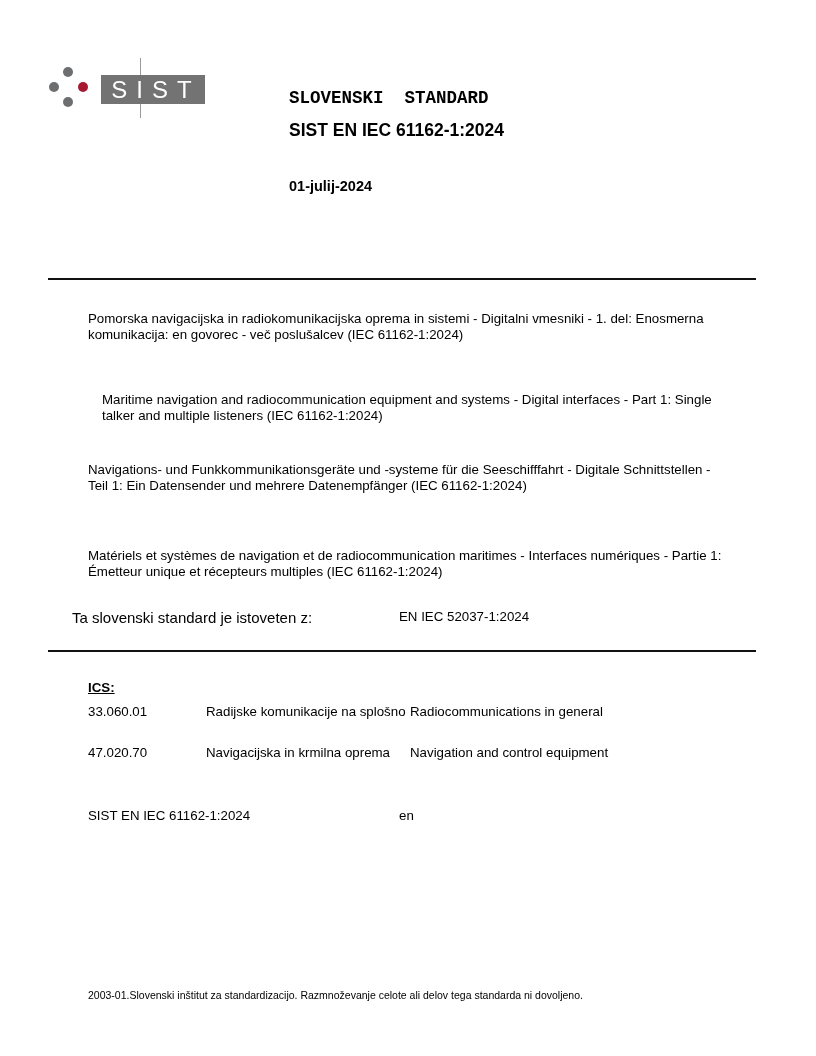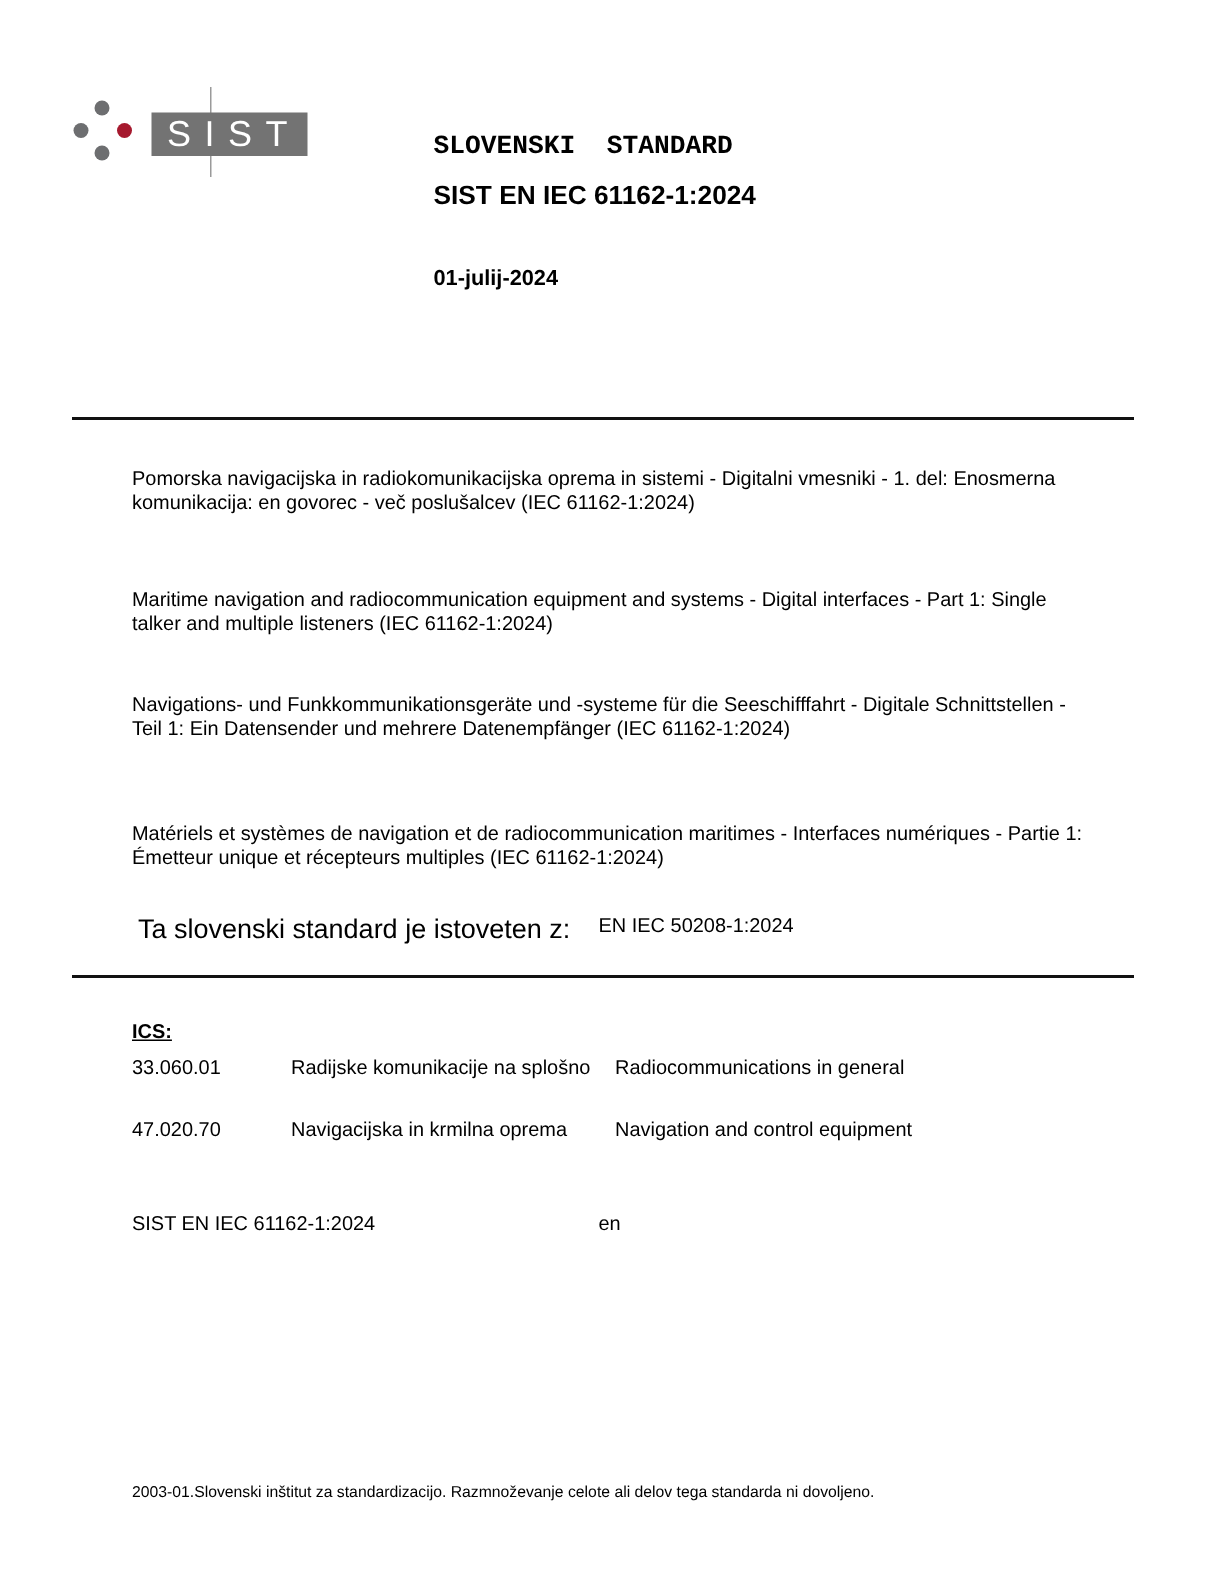--- a/index.html
+++ b/index.html
@@ -9,21 +9,21 @@
   .logo-box { position: absolute; left: 101px; top: 75px; width: 104px; height: 29px; background: #737373; color: #fff; font-family: "Liberation Sans", sans-serif; font-size: 24px; letter-spacing: 9px; line-height: 29px; text-align: center; padding-left: 6px; box-sizing: border-box; }
   .logo-vline { position: absolute; left: 140px; top: 58px; width: 1px; height: 60px; background: #9a9a9a; }
   .hdr { position: absolute; left: 289px; font-weight: bold; font-size: 17.5px; line-height: 22px; white-space: pre; }
   .date { position: absolute; left: 289px; top: 163px; font-weight: bold; font-size: 14.5px; margin-top: 15px; }
   .rule { position: absolute; left: 48px; width: 708px; height: 2px; background: #111; }
   .para { position: absolute; left: 88px; width: 640px; font-size: 13.3px; line-height: 16px; }
   .bold { font-weight: normal; }
   .ics-label { position: absolute; left: 88px; top: 680px; font-size: 13.3px; font-weight: bold; text-decoration: underline; }
   .ics-row { position: absolute; left: 88px; font-size: 13.3px; line-height: 16px; }
   .ics-code { position: absolute; left: 0; width: 100px; }
-  .ics-sl { position: absolute; left: 106px; width: 200px; }
+  .ics-sl { position: absolute; left: 118px; width: 200px; }
   .ics-en { position: absolute; left: 322px; width: 200px; }
   .footer { position: absolute; left: 88px; top: 989px; font-size: 10.5px; }
 </style>
 </head>
 <body>
 
 <div>
   <div class="dot" style="left:63px; top:67px; background:#6d6e70;"></div>
   <div class="dot" style="left:49px; top:82px; background:#6d6e70;"></div>
   <div class="dot" style="left:63px; top:97px; background:#6d6e70;"></div>
@@ -32,26 +32,26 @@
   <div class="logo-box">SIST</div>
 </div>
 
 <div class="hdr" style="top:87px;font-family:Liberation Mono, monospace;">SLOVENSKI  STANDARD</div>
 <div class="hdr" style="top:119px;">SIST EN IEC 61162-1:2024</div>
 <div class="date">01-julij-2024</div>
 
 <div class="rule" style="top:278px;"></div>
 
 <div class="para bold" style="top:311px;">Pomorska navigacijska in radiokomunikacijska oprema in sistemi - Digitalni vmesniki - 1. del: Enosmerna komunikacija: en govorec - več poslušalcev (IEC 61162-1:2024)</div>
-<div class="para" style="top:392px;">Maritime navigation and radiocommunication equipment and systems - Digital interfaces - Part 1: Single talker and multiple listeners (IEC 61162-1:2024)</div>
+<div class="para" style="top:392px;margin-left:14px;">Maritime navigation and radiocommunication equipment and systems - Digital interfaces - Part 1: Single talker and multiple listeners (IEC 61162-1:2024)</div>
 <div class="para" style="top:462px;">Navigations- und Funkkommunikationsgeräte und -systeme für die Seeschifffahrt - Digitale Schnittstellen - Teil 1: Ein Datensender und mehrere Datenempfänger (IEC 61162-1:2024)</div>
 <div class="para" style="top:548px;">Matériels et systèmes de navigation et de radiocommunication maritimes - Interfaces numériques - Partie 1: Émetteur unique et récepteurs multiples (IEC 61162-1:2024)</div>
 
-<div class="abs bold" style="left:92px; top:609px; font-size:18px;">Ta slovenski standard je istoveten z:</div>
-<div class="abs bold" style="left:399px; top:609px; font-size:13.3px;">EN IEC 50208-1:2024</div>
+<div class="abs bold" style="left:72px; top:609px; font-size:15px;">Ta slovenski standard je istoveten z:</div>
+<div class="abs bold" style="left:399px; top:609px; font-size:13.3px;">EN IEC 52037-1:2024</div>
 
 <div class="rule" style="top:650px;"></div>
 
 <div class="ics-label">ICS:</div>
 <div class="ics-row" style="top:704px;">
   <div class="ics-code">33.060.01</div>
   <div class="ics-sl">Radijske komunikacije na splošno</div>
   <div class="ics-en">Radiocommunications in general</div>
 </div>
 <div class="ics-row" style="top:745px;">

